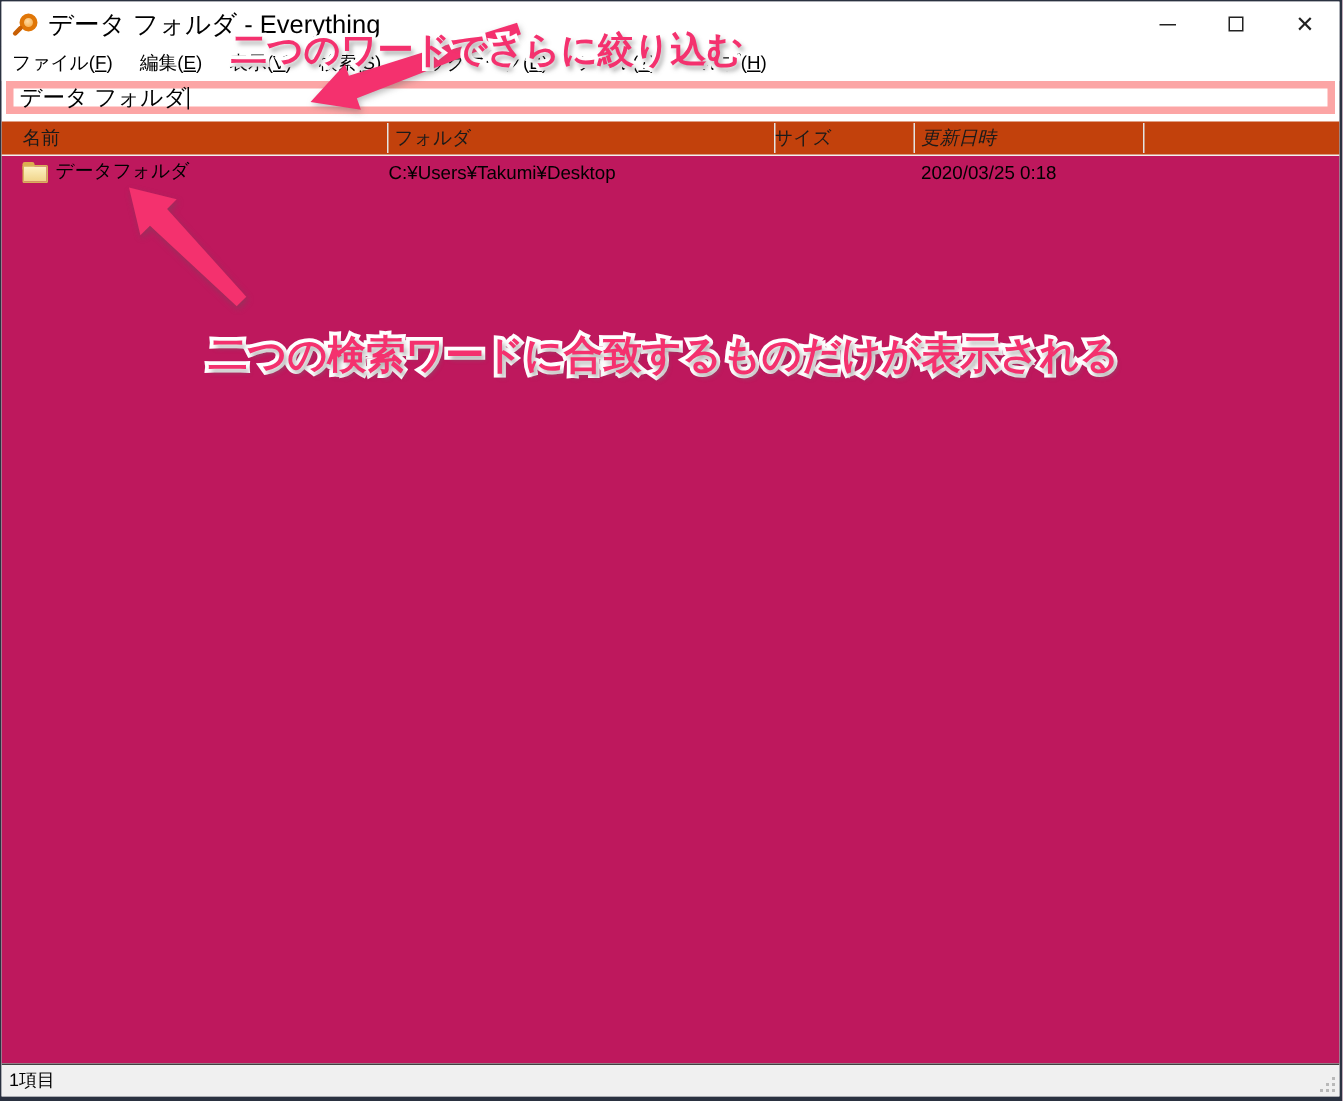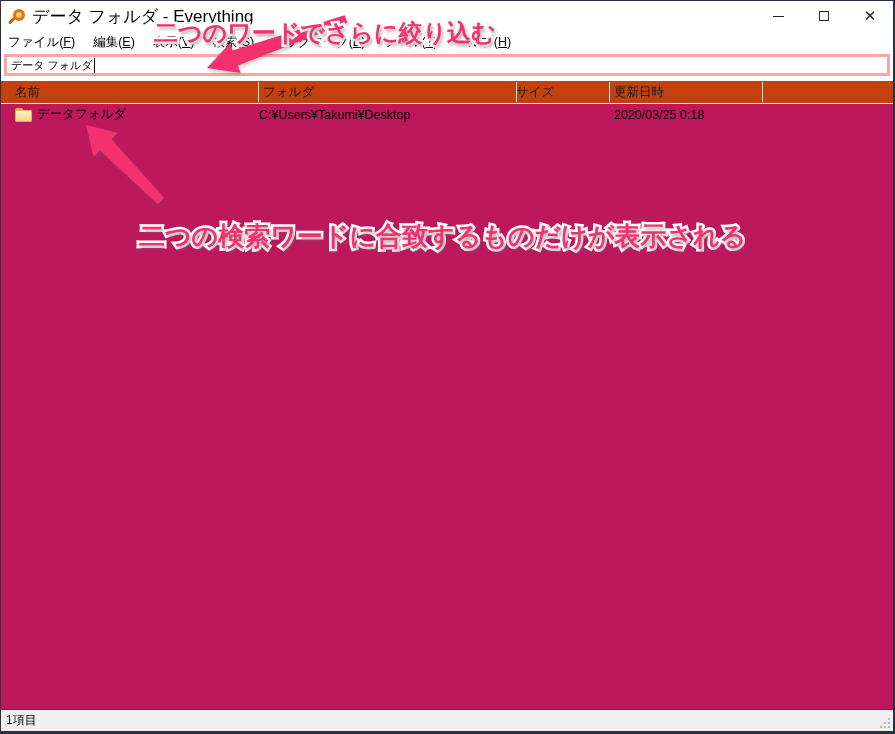--- a/index.html
+++ b/index.html
@@ -21,32 +21,32 @@
   .win-btn.min span { display:block; width:11px; height:1px; background:#222; }
   .win-btn.max span { display:block; width:10px; height:10px; border:1px solid #222; }
   .win-btn.close { font-size:15px; }
   
   .menubar { position:absolute; top:30px; left:0; right:0; height:23px; background:#fff; display:flex; align-items:center; }
   .menu-item { font-size:12.5px; color:#000; padding:0 9px; white-space:nowrap; }
   .menu-item:first-child { padding-left:7px; }
   
   .searchbox {
     position:absolute; top:53px; left:3px; right:3px; height:22px;
-    border:3px solid #fca5a5; background:#fff; display:flex; align-items:center;
-    padding-left:4px; font-size:11px; color:#000;
+    border:5px solid #fca5a5; background:#fff; display:flex; align-items:center;
+    padding-left:4px; font-size:15px; color:#000;
   }
   .caret { display:inline-block; width:1px; height:15px; background:#000; margin-left:1px; }
   
   .listheader { position:absolute; top:80px; left:0; right:0; height:23px; background:#c2410c; border-bottom:1px solid #f1f1f1; font-size:12.5px; color:#1a1a1a; }
   .col-sep { position:absolute; top:1px; bottom:1px; width:1px; background:#e3e3e3; }
   .hdr-label { position:absolute; top:3px; white-space:nowrap; }
   .hdr-name   { left:14px; }
   .hdr-folder { left:262px; }
   .hdr-size   { left:515px; width:87px; padding-right:6px; }
-  .hdr-date   { left:613px; }
+  .hdr-date   { left:613px;font-style:italic; }
   
   .results { position:absolute; top:103px; left:0; right:0; bottom:22px; background:#be185d; }
   .row { position:relative; height:22px; font-size:12.5px; color:#000; }
   .cell-name { position:absolute; left:14px; top:2px; display:flex; align-items:center; gap:5px; white-space:nowrap; }
   .folder-icon { position:relative; width:17px; height:14px; }
   .folder-icon .tab  { position:absolute; top:0; left:0; width:8px; height:5px; background:#dcae4e; border-radius:1.5px 1.5px 0 0; }
   .folder-icon .body { position:absolute; top:2px; left:0; width:17px; height:12px; background:linear-gradient(#fdf2c3,#f0d489); border:1px solid #d8b05a; border-radius:1px; }
   .cell-folder { position:absolute; left:258px; top:4px; white-space:nowrap; }
   .cell-date   { position:absolute; left:613px; top:4px; white-space:nowrap; }
   

